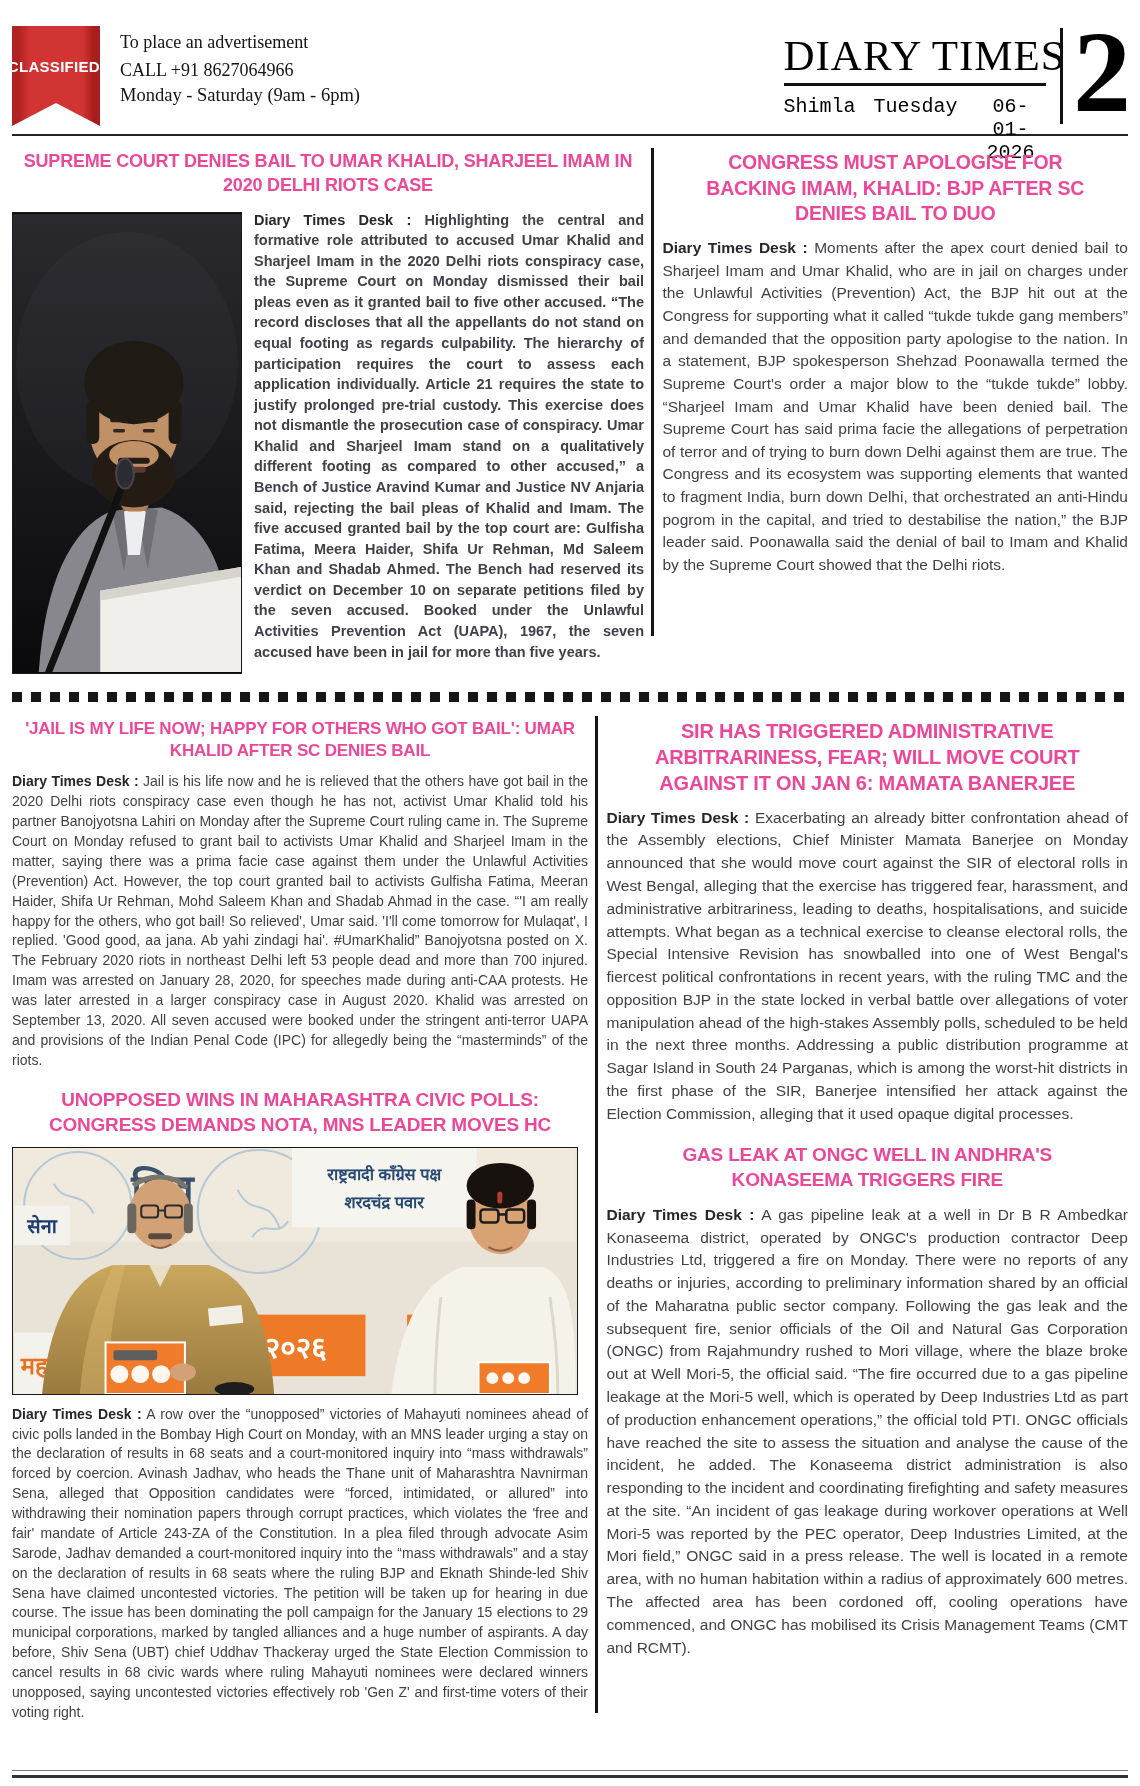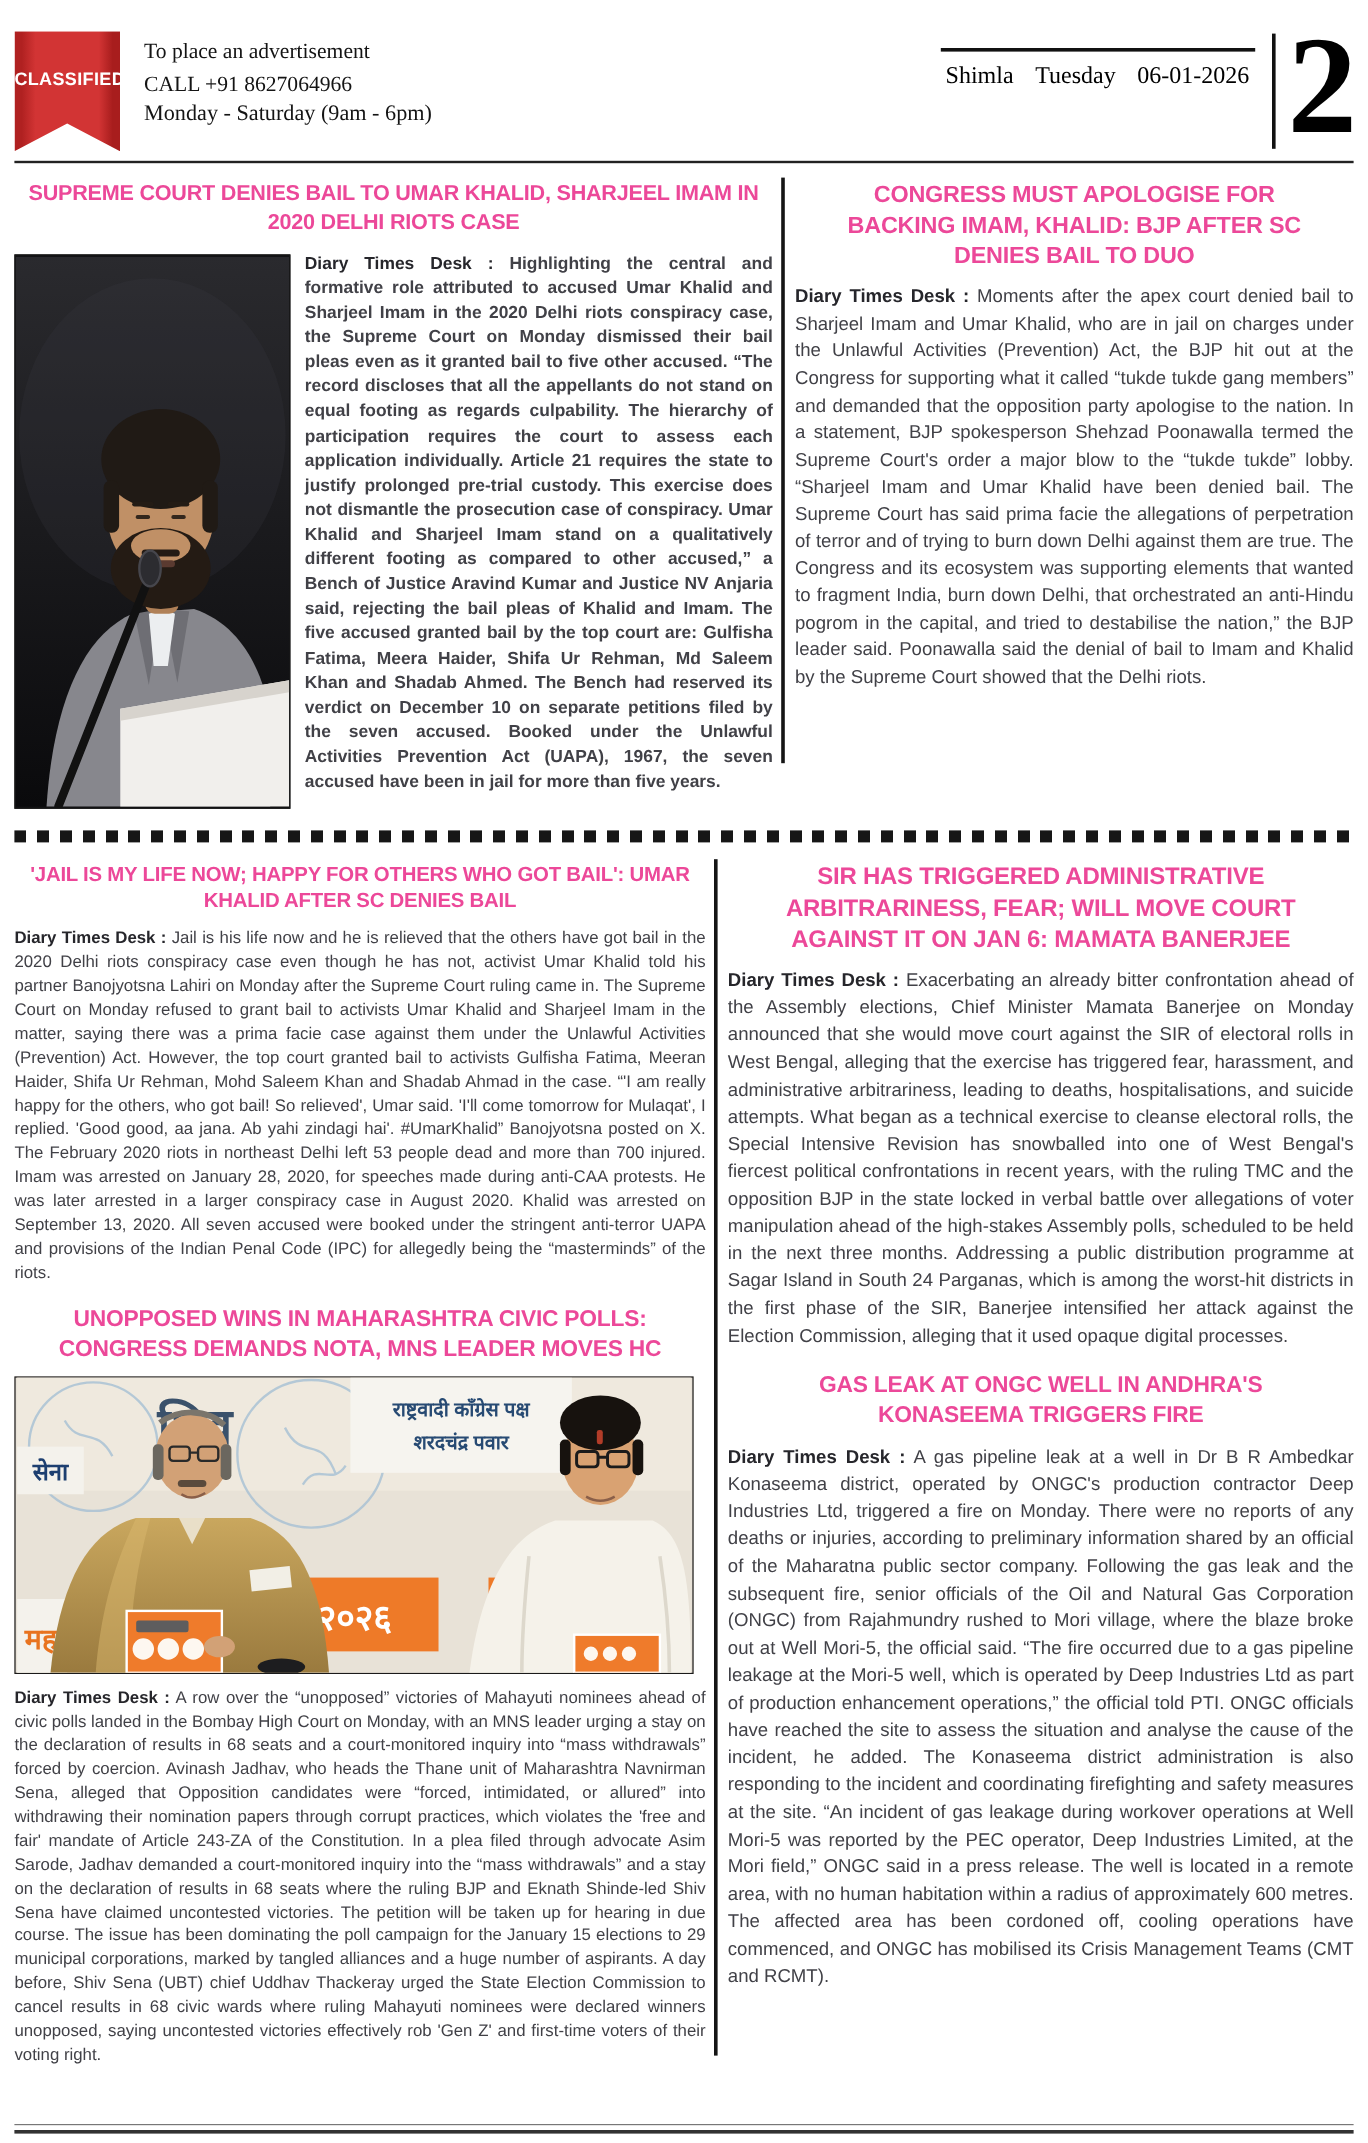--- a/index.html
+++ b/index.html
@@ -8,31 +8,31 @@
     position:relative; width:1140px; height:1786px; margin:0 auto;
     background:#fff; overflow:hidden; padding:26px 12px 0 12px;
     font-family:"Liberation Sans", sans-serif; color:#414147;
   }
   
   .hdr { display:flex; align-items:flex-start; height:104px; }
   .ribbon {
     width:88px; height:100px; flex:0 0 88px;
     background:linear-gradient(90deg,#b02121 0 7%,#d23434 20% 80%,#a81d1d 93% 100%);
     clip-path:polygon(0 0,100% 0,100% 100%,50% 77%,0 100%);
-    display:flex; justify-content:flex-start;
+    display:flex; justify-content:flex-end;
   }
   .ribbon span { margin-top:32px; color:#fff; font-weight:700; font-size:15px; letter-spacing:.3px; }
   .ad-block { margin-left:20px; padding-top:6px; font-family:"Liberation Serif", serif; color:#141414; }
   .ad1,.ad2 { font-size:18px; }
   .ad2 { margin-top:7px; }
   .ad3 { font-size:18.5px; margin-top:4px; }
   .mast-block { margin-left:auto; width:262px; text-align:center; padding-top:8px; }
   .masthead { font-family:"Liberation Serif", serif; font-size:43px; line-height:1; color:#000; letter-spacing:1px; white-space:nowrap; }
   .mast-rule { border-top:3px solid #111; margin-top:6px; }
-  .dateline { display:flex; justify-content:center; gap:18px; margin-top:9px; font-family:Liberation Serif, serif; font-size:20px; color:#000; }
+  .dateline { display:flex; justify-content:center; gap:18px; margin-top:9px; font-family:Liberation Mono, monospace; font-size:20px; color:#000; }
   .vbar { width:3.5px; height:96px; background:#111; margin:2px 10px 0 14px; flex:0 0 3.5px; }
   .pageno { font-family:"Liberation Serif", serif; font-weight:700; font-size:116px; line-height:92px; color:#000; letter-spacing:-3px; }
   .header-rule { border-top:2px solid #222; margin-top:4px; }
   
   .headline { font-weight:700; color:#ec4899; text-align:center; line-height:1.32; letter-spacing:-0.2px; white-space:pre-line; }
   .bodytext { text-align:justify; }
   .bodytext b { color:#26262b; }
   
   .top-row { display:flex; margin-top:8px; }
   .top-left { width:632px; flex:0 0 632px; }
@@ -70,20 +70,21 @@
   <header class="hdr">
     <div class="ribbon">
       <span>CLASSIFIED</span>
     </div>
     <div class="ad-block">
       <div class="ad1">To place an advertisement</div>
       <div class="ad2">CALL +91 8627064966</div>
       <div class="ad3">Monday - Saturday (9am - 6pm)</div>
     </div>
     <div class="mast-block">
+      <div class="masthead">DIARY TIMES</div>
       <div class="mast-rule"></div>
       <div class="dateline">
         <span>Shimla</span>
         <span>Tuesday</span>
         <span>06-01-2026</span>
       </div>
     </div>
     <div class="vbar"></div>
     <div class="pageno">2</div>
   </header>

